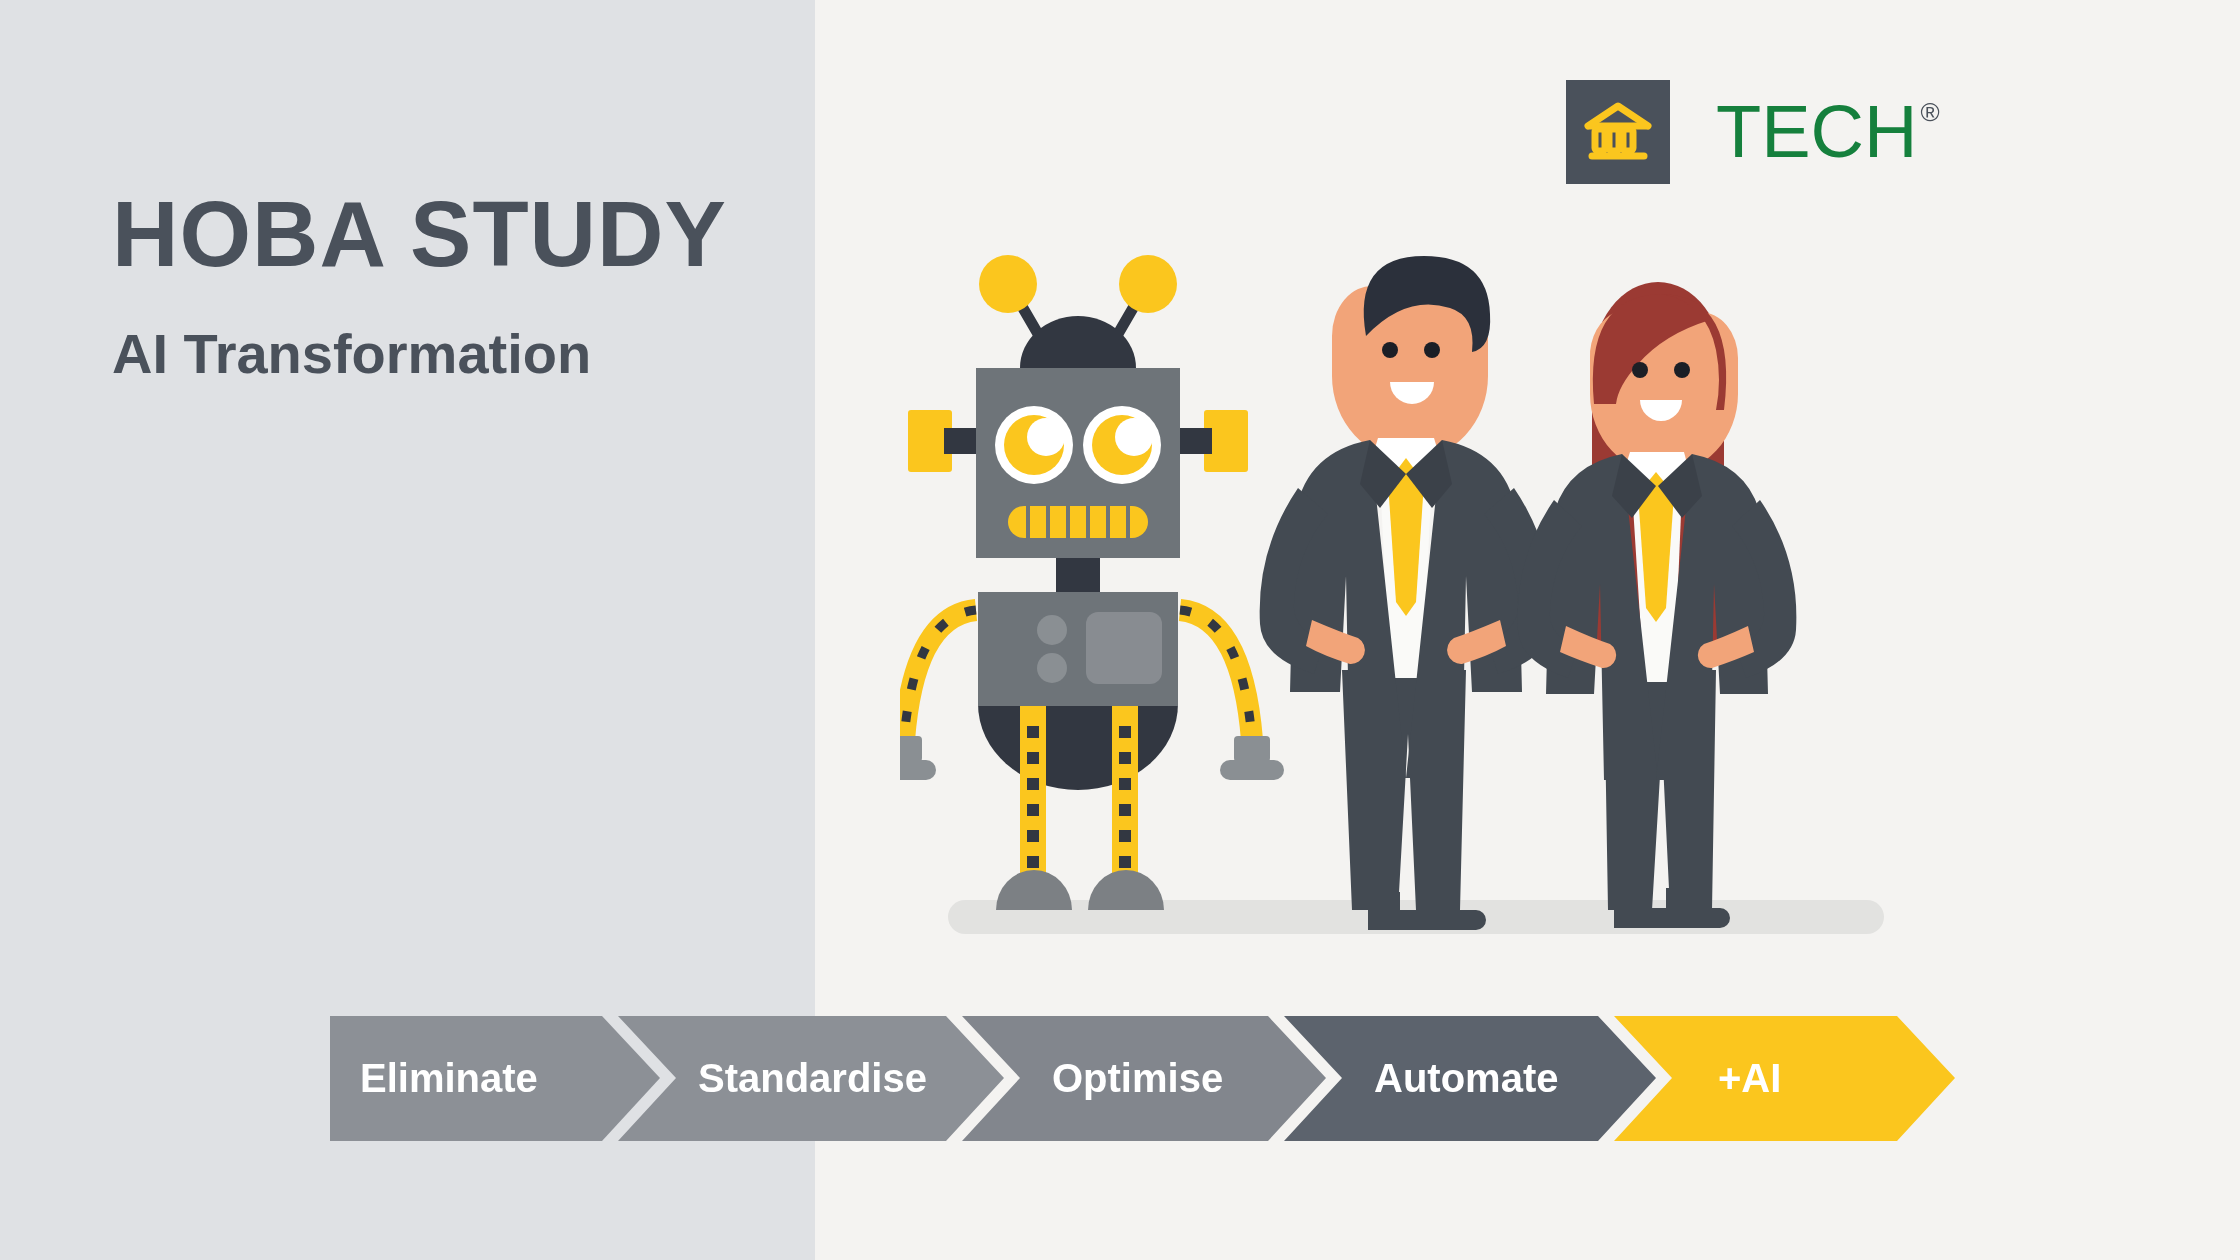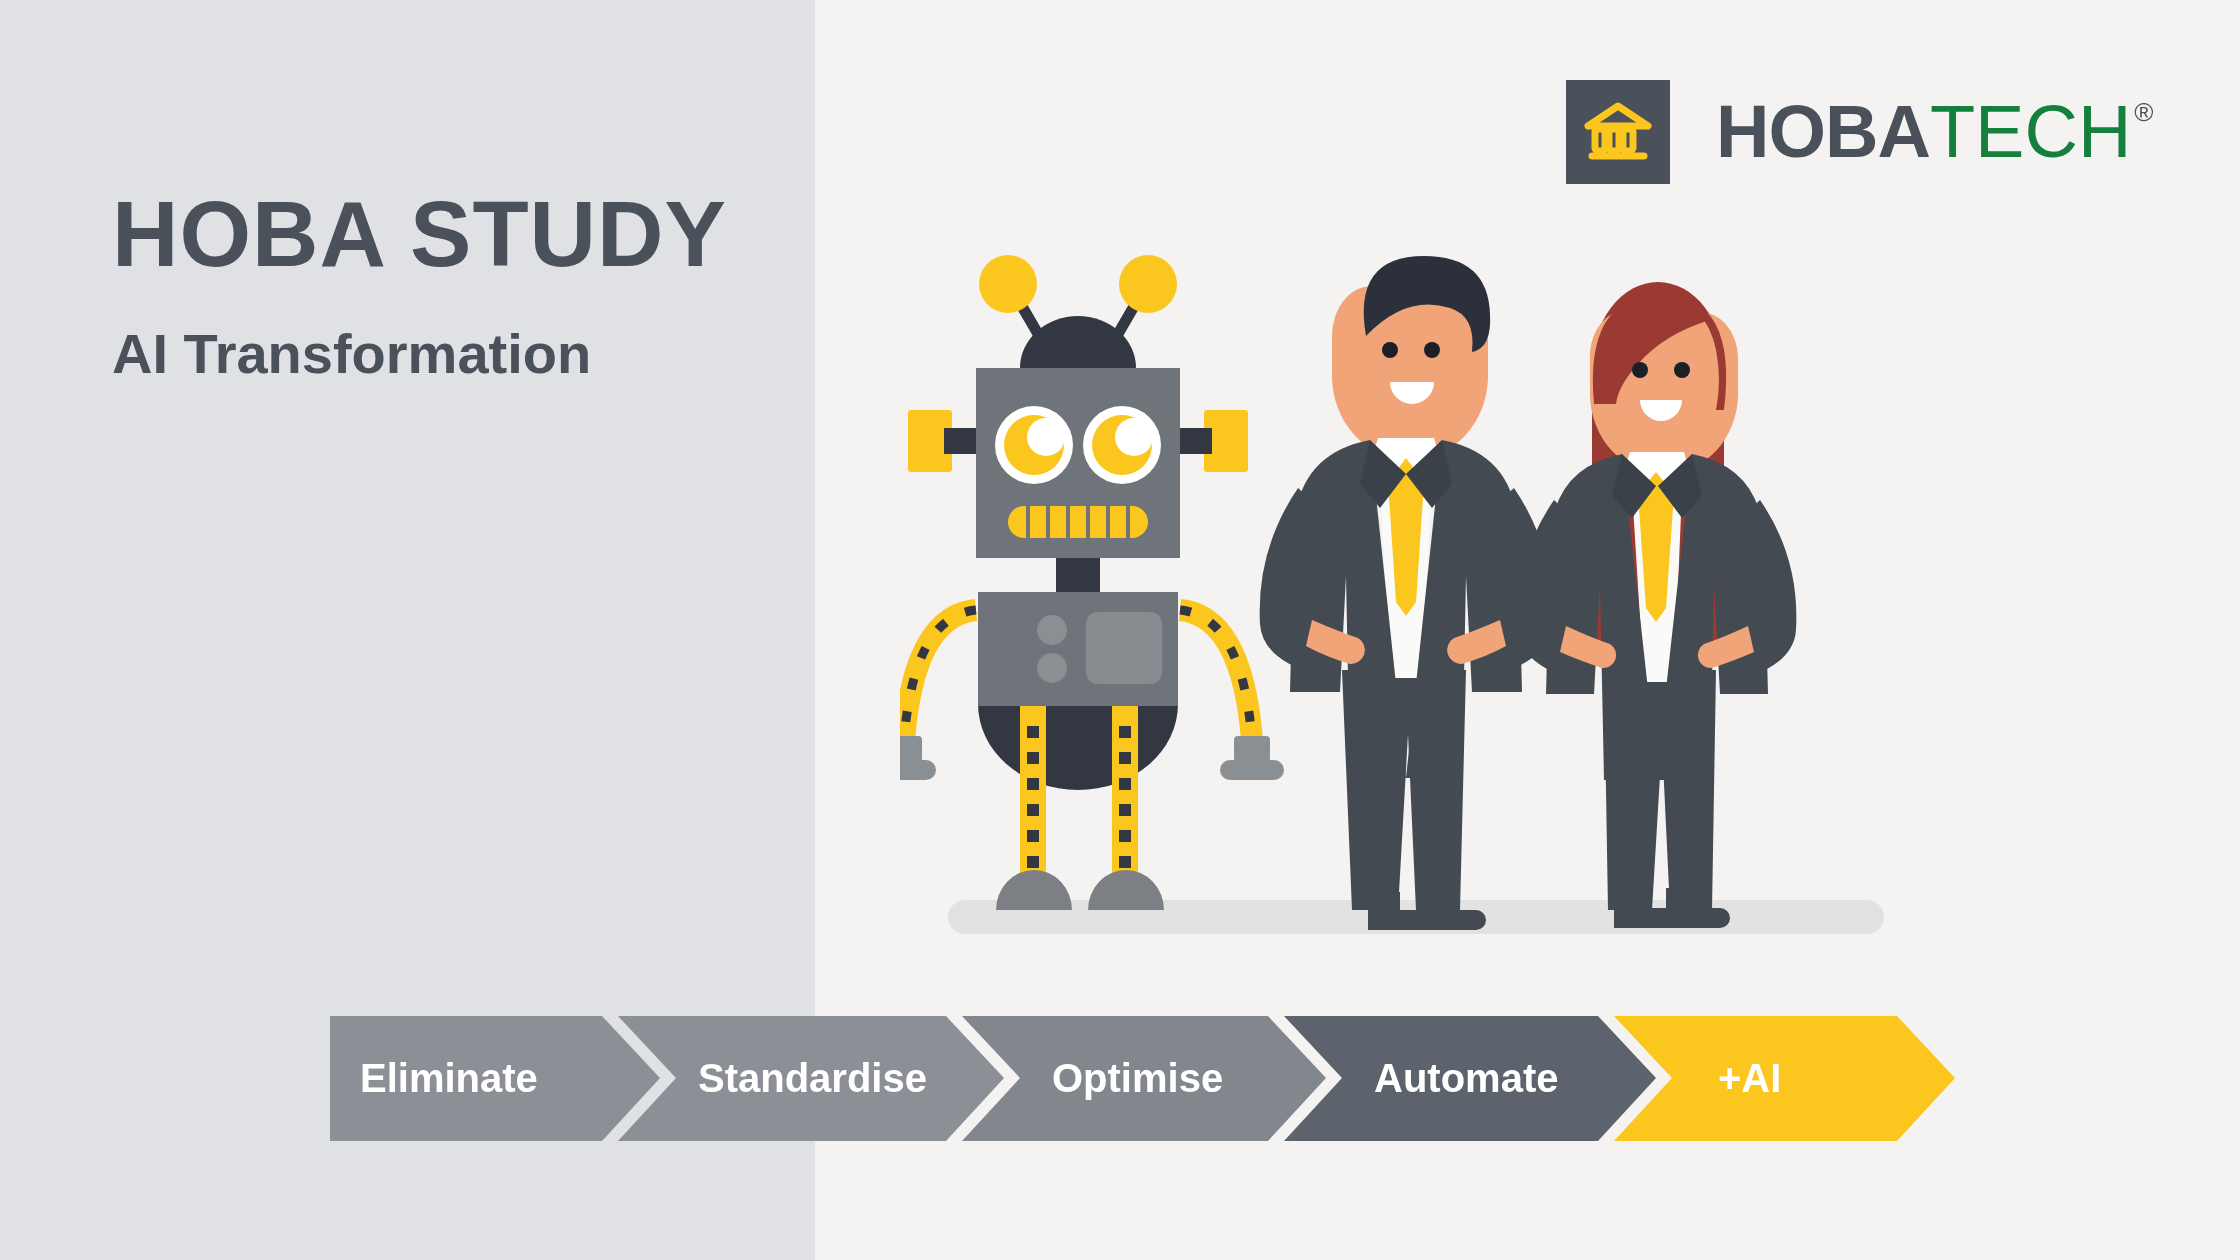--- a/index.html
+++ b/index.html
@@ -74,21 +74,20 @@
           <path d="M6 27 L36 7 L66 27"></path>
           <path d="M8 27 h56"></path>
           <rect x="13" y="30" width="10" height="22" rx="3"></rect>
           <rect x="27" y="30" width="10" height="22" rx="3"></rect>
           <rect x="41" y="30" width="10" height="22" rx="3"></rect>
           <path d="M10 57 h52"></path>
         </g>
       </svg>
     </div>
     <div class="logo-word">
-      <span class="hoba">HOBA</span>
       <span class="tech">TECH</span>
       <span class="reg">®</span>
     </div>
   </div>
 
   <div class="illustration">
     <svg viewBox="0 0 1020 740" xmlns="http://www.w3.org/2000/svg">
 
       <rect x="48" y="660" width="936" height="34" rx="17" fill="#E2E2E0"></rect>
 

